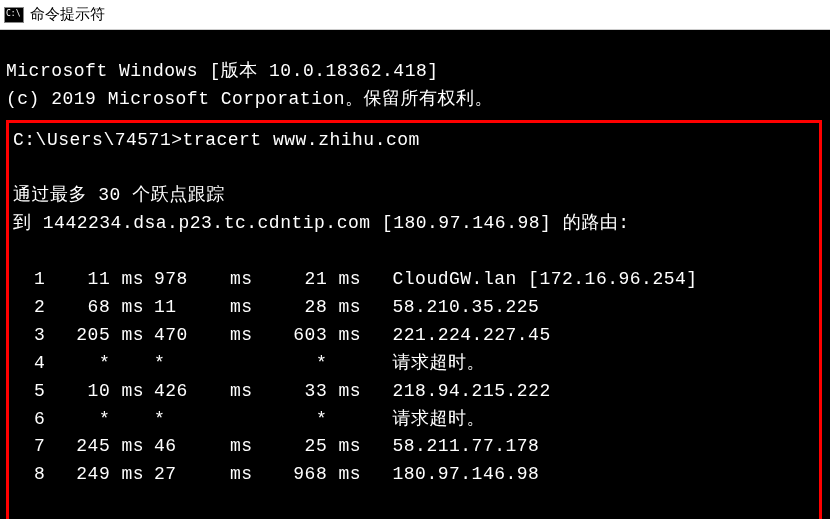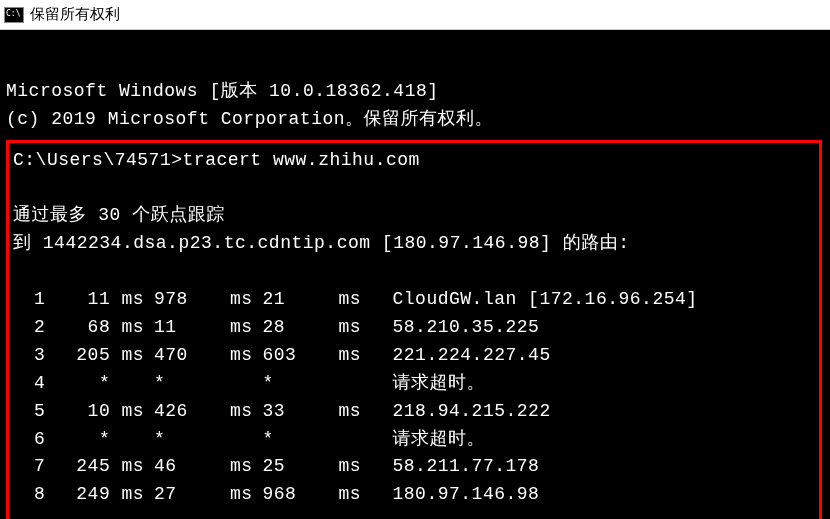--- a/index.html
+++ b/index.html
@@ -38,21 +38,21 @@
       font-family: monospace;
       position: absolute;
       top: 1px;
       left: 1px;
     }
     .terminal {
       background: #000;
       color: #fff;
       font-size: 18px;
       line-height: 1.55;
-      padding: 20px 6px;
+      padding: 0 6px;
       height: calc(100% - 30px);
       white-space: pre;
       overflow: hidden;
       letter-spacing: 0.5px;
     }
     .highlight-box {
       border: 3px solid #ff0000;
       padding: 4px 4px 6px 4px;
       margin-top: 6px;
       display: inline-block;
@@ -62,31 +62,31 @@
       white-space: pre;
     }
     .hop-row {
       white-space: pre;
     }
     .col-hop { display: inline-block; width: 3ch; text-align: right; }
     .col-t1  { display: inline-block; width: 6ch; text-align: right; }
     .col-u1  { display: inline-block; width: 3ch; text-align: left; }
     .col-t2  { display: inline-block; width: 6ch; text-align: left; }
     .col-u2  { display: inline-block; width: 3ch; text-align: left; }
-    .col-t3  { display: inline-block; width: 6ch; }
+    .col-t3  { display: inline-block; width: 6ch; text-align: right; }
     .col-u3  { display: inline-block; width: 3ch; text-align: left; }
     .col-host{ display: inline-block; padding-left: 2ch; }
     .spacer { height: 1em; }
   </style>
 </head>
 <body>
 
 <div class="titlebar">
   <div class="titlebar-icon"></div>
-  <span>保留所有权利</span>
+  <span>命令提示符</span>
 </div>
 
 <div class="terminal">
 <span class="header-line">Microsoft Windows [版本 10.0.18362.418]</span>
 <span class="header-line">(c) 2019 Microsoft Corporation。保留所有权利。</span>
 <div class="highlight-box"><span>C:\Users\74571&gt;</span><span>tracert www.zhihu.com</span>
 
 <span>通过最多 30 个跃点跟踪</span>
 <span>到 1442234.dsa.p23.tc.cdntip.com [180.97.146.98] 的路由:</span>
 

